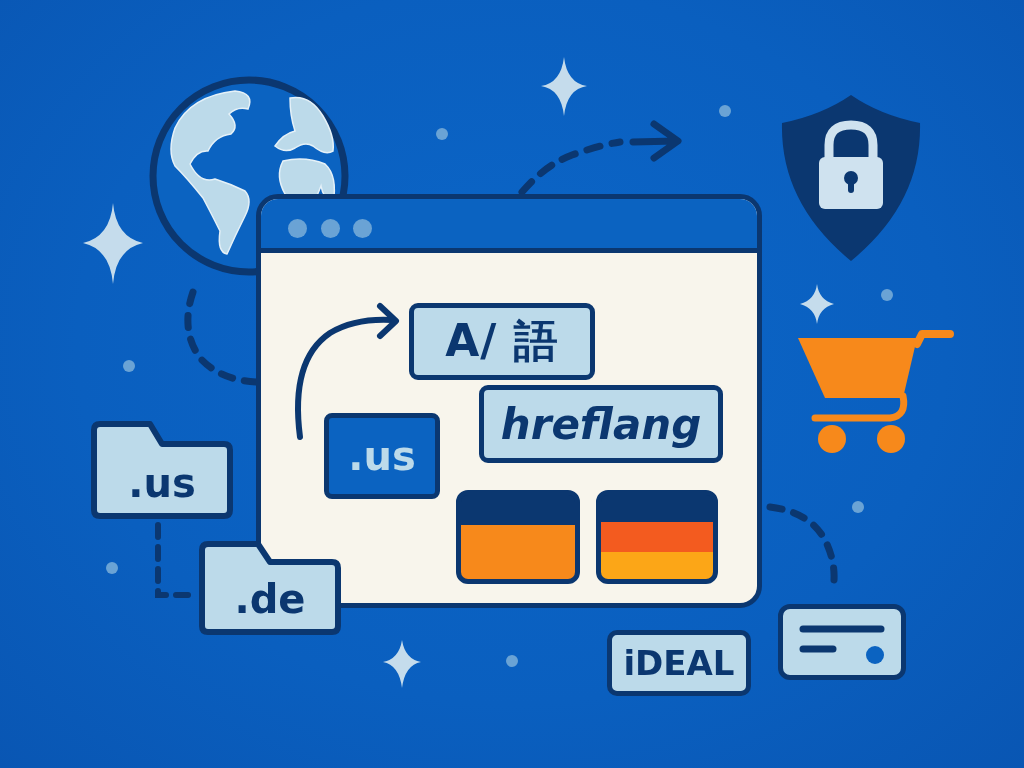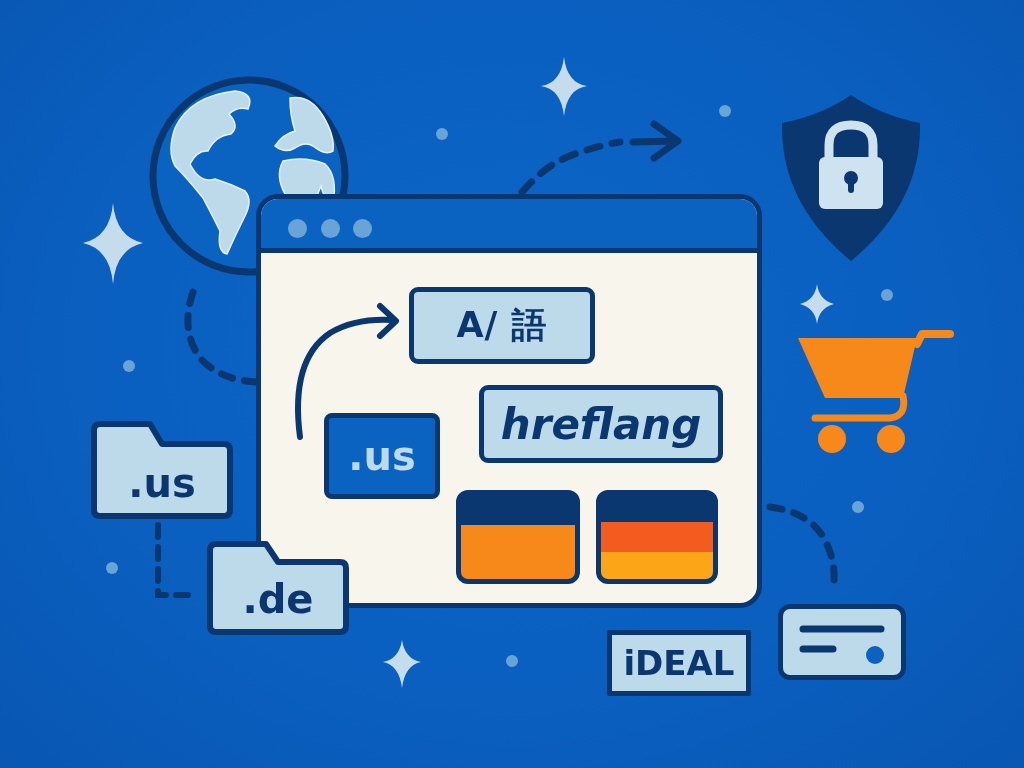--- a/index.html
+++ b/index.html
@@ -6,31 +6,31 @@
   body{width:1024px;height:768px;overflow:hidden;background:#0a63c4;font-family:"DejaVu Sans","Liberation Sans",sans-serif;}
   .stage{position:relative;width:1024px;height:768px;background:radial-gradient(ellipse at 50% 45%,#0b66c8 0%,#0a5fbf 60%,#0956b3 100%);overflow:hidden;}
   .abs{position:absolute;}
   svg.layer{position:absolute;left:0;top:0;width:1024px;height:768px;pointer-events:none;}
 
   
   .browser{position:absolute;left:256px;top:194px;width:506px;height:414px;border:5px solid #0b3770;border-radius:22px;box-sizing:border-box;background:#f8f5ec;overflow:hidden;}
   .browser .titlebar{height:54px;background:#0b63c1;border-bottom:5px solid #0b3770;box-sizing:border-box;position:relative;}
   .dot{position:absolute;top:20px;width:19px;height:19px;border-radius:50%;background:#6aa3d5;}
   .chip{position:absolute;display:flex;align-items:center;justify-content:center;box-sizing:border-box;border:5px solid #0b3770;border-radius:9px;background:#bcdaea;color:#0b3770;font-weight:bold;}
-  .chip-lang{left:409px;top:287px;width:186px;height:77px;font-size:35px;letter-spacing:1px;}
+  .chip-lang{left:409px;top:303px;width:186px;height:77px;font-size:44px;letter-spacing:1px;}
   .chip-href{left:479px;top:385px;width:244px;height:78px;font-size:42px;font-style:italic;}
   .chip-us{left:324px;top:413px;width:116px;height:86px;background:#0b63c1;color:#bcdaea;font-size:40px;border-radius:8px;}
   .flag{position:absolute;box-sizing:border-box;border:5px solid #0b3770;border-radius:12px;overflow:hidden;background:#0b3770;}
   .flag-1{left:456px;top:490px;width:124px;height:94px;}
   .flag-2{left:596px;top:490px;width:122px;height:94px;}
   .stripe{position:absolute;left:0;right:0;}
 
   .folder{position:absolute;}
   .folder-label{position:absolute;left:0;right:0;text-align:center;color:#0b3770;font-weight:bold;font-size:40px;}
-  .badge{position:absolute;box-sizing:border-box;border:5px solid #0b3770;border-radius:2px;background:#bcdaea;display:flex;align-items:center;justify-content:center;color:#0b3770;font-weight:bold;}
+  .badge{position:absolute;box-sizing:border-box;border:5px solid #0b3770;border-radius:10px;background:#bcdaea;display:flex;align-items:center;justify-content:center;color:#0b3770;font-weight:bold;}
   .ideal{left:607px;top:630px;width:144px;height:66px;font-size:34px;}
   .card{left:778px;top:604px;width:128px;height:76px;border-radius:12px;}
 </style>
 </head>
 <body>
 
 <div class="stage">
 
   <svg class="layer" viewBox="0 0 1024 768">
 
@@ -118,21 +118,21 @@
     <div class="stripe" style="top:27px;height:30px;background:#f35b1f;"></div>
     <div class="stripe" style="top:57px;bottom:0;background:#fca617;"></div>
   </div>
 
   <div class="folder" style="left:90px;top:420px;width:144px;height:100px;">
     <svg width="144" height="100" viewBox="0 0 144 100" style="position:absolute;left:0;top:0;">
       <path d="M4 10 Q4 4 10 4 L60 4 L72 24 L134 24 Q140 24 140 30 L140 90 Q140 96 134 96 L10 96 Q4 96 4 90 Z" fill="#bcdaea" stroke="#0b3770" stroke-width="6" stroke-linejoin="round"></path>
     </svg>
     <div class="folder-label" style="top:40px;">.us</div>
   </div>
-  <div class="folder" style="left:206px;top:540px;width:144px;height:96px;">
+  <div class="folder" style="left:198px;top:540px;width:144px;height:96px;">
     <svg width="144" height="96" viewBox="0 0 144 96" style="position:absolute;left:0;top:0;">
       <path d="M4 10 Q4 4 10 4 L60 4 L72 22 L134 22 Q140 22 140 28 L140 86 Q140 92 134 92 L10 92 Q4 92 4 86 Z" fill="#bcdaea" stroke="#0b3770" stroke-width="6" stroke-linejoin="round"></path>
     </svg>
     <div class="folder-label" style="top:36px;">.de</div>
   </div>
 
   <div class="badge ideal">iDEAL</div>
   <div class="badge card">
     <svg width="118" height="66" viewBox="0 0 118 66">
       <line x1="20" y1="20" x2="98" y2="20" stroke="#0b3770" stroke-width="7" stroke-linecap="round"></line>

